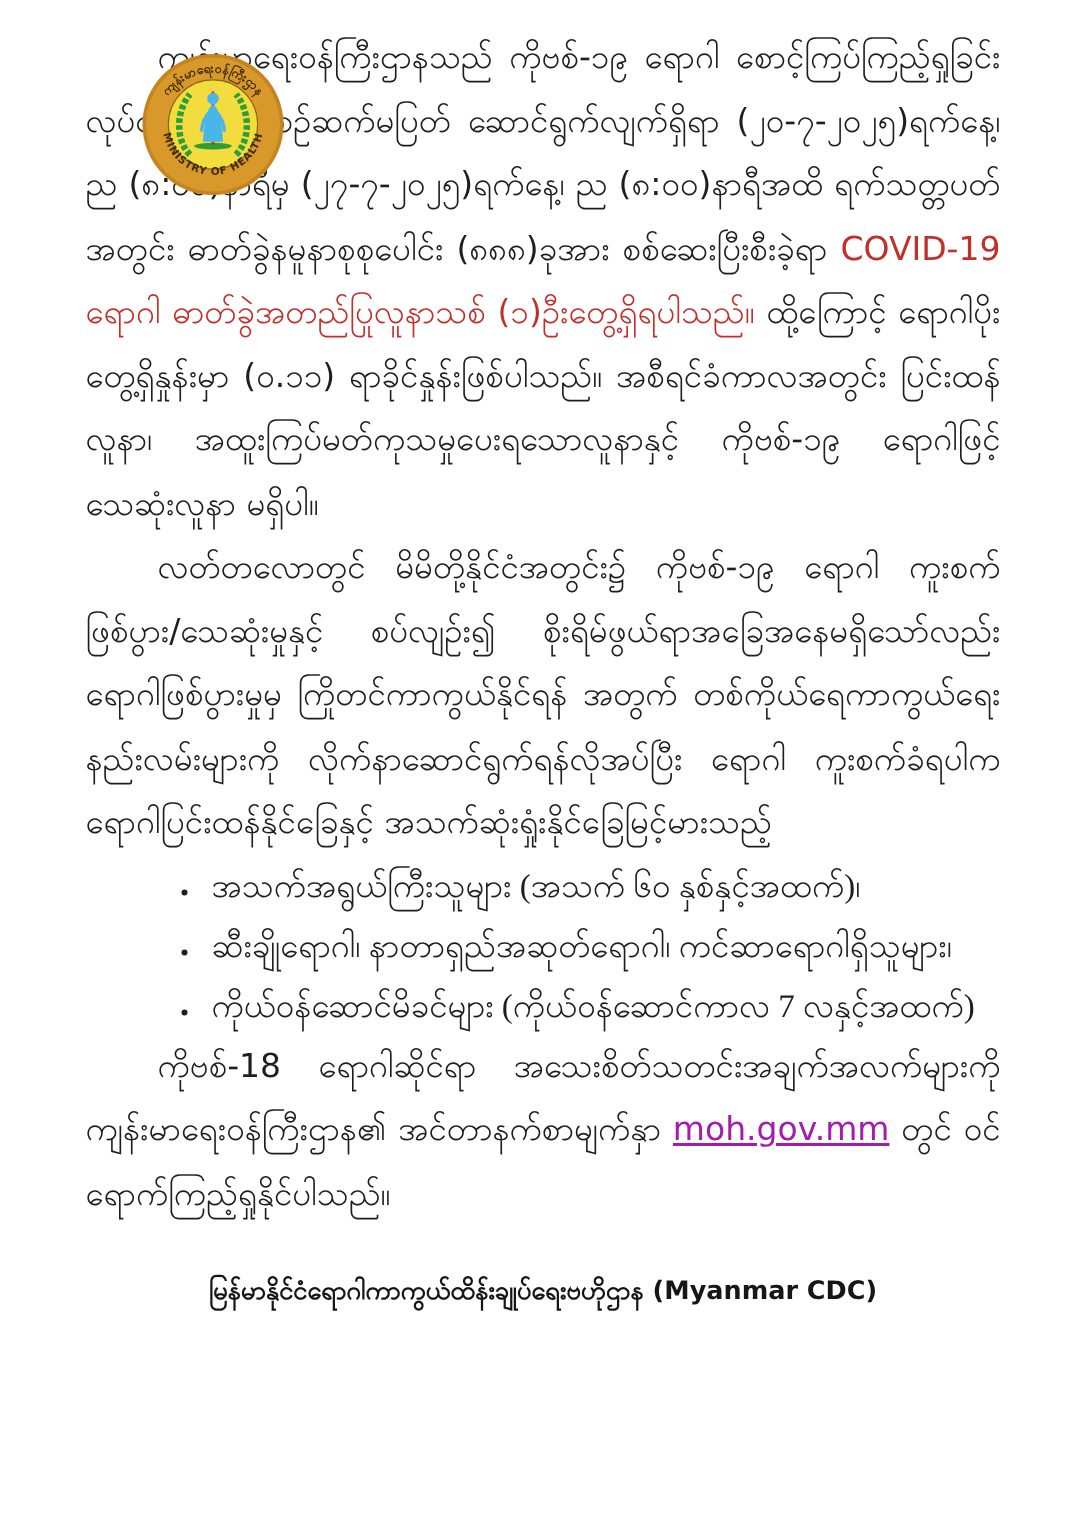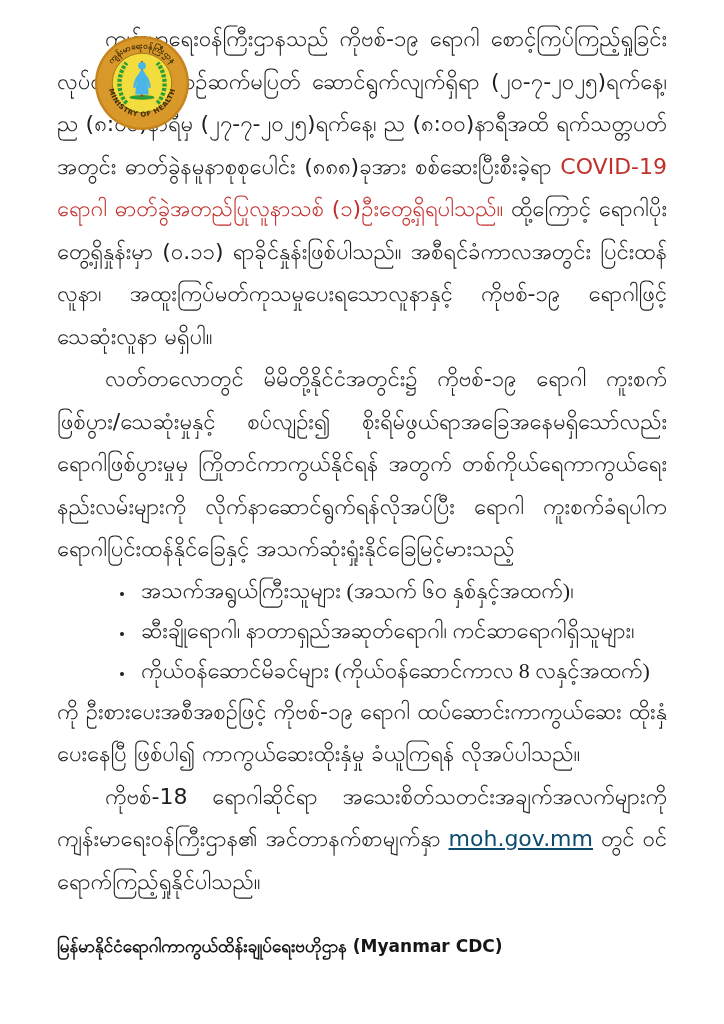--- a/index.html
+++ b/index.html
@@ -30,32 +30,32 @@
   }
   .content {
     margin: 18px 57px 0 57px;
     font-size: 22px;
     line-height: 42.5px;
     text-align: justify;
   }
   .content p { margin: 0; }
   .indent { text-indent: 48px; }
   .red-text { color: #c2302c; }
-  .doc-link { color: #0c4a6e; text-decoration: underline; cursor: pointer; }
+  .doc-link { color: #a21caf; text-decoration: underline; cursor: pointer; }
   ul.bullets {
     margin: 0;
     padding-left: 78px;
     line-height: 40px;
     font-family: Liberation Serif, serif;
   }
   ul.bullets li { padding-left: 6px; }
   ul.bullets li::marker { color: #1e1e1e; font-size: 14px; }
   .footer-block {
     margin: 22px 57px 0 57px;
-    text-align: left;
+    text-align: center;
     font-weight: bold;
     font-size: 17px;
     line-height: 43px;
     color: #161616;
   }
 </style>
 </head>
 <body>
 
 <div class="page">
@@ -90,24 +90,23 @@
 
 
   <div class="content">
     <p class="indent"><span>ကျန်းမာရေးဝန်ကြီးဌာနသည် ကိုဗစ်-၁၉ ရောဂါ စောင့်ကြပ်ကြည့်ရှုခြင်းလုပ်ငန်းများကို စဉ်ဆက်မပြတ် ဆောင်ရွက်လျက်ရှိရာ (၂၀-၇-၂၀၂၅)ရက်နေ့၊ ည (၈:၀၀)နာရီမှ (၂၇-၇-၂၀၂၅)ရက်နေ့၊ ည (၈:၀၀)နာရီအထိ ရက်သတ္တပတ်အတွင်း ဓာတ်ခွဲနမူနာစုစုပေါင်း (၈၈၈)ခုအား စစ်ဆေးပြီးစီးခဲ့ရာ </span><span class="red-text">COVID-19 ရောဂါ ဓာတ်ခွဲအတည်ပြုလူနာသစ် (၁)ဦးတွေ့ရှိရပါသည်။</span><span> ထို့ကြောင့် ရောဂါပိုးတွေ့ရှိနှုန်းမှာ (၀.၁၁) ရာခိုင်နှုန်းဖြစ်ပါသည်။ အစီရင်ခံကာလအတွင်း ပြင်းထန်လူနာ၊ အထူးကြပ်မတ်ကုသမှုပေးရသောလူနာနှင့် ကိုဗစ်-၁၉ ရောဂါဖြင့် သေဆုံးလူနာ မရှိပါ။</span></p>
 
     <p class="indent">လတ်တလောတွင် မိမိတို့နိုင်ငံအတွင်း၌ ကိုဗစ်-၁၉ ရောဂါ ကူးစက်ဖြစ်ပွား/သေဆုံးမှုနှင့် စပ်လျဉ်း၍ စိုးရိမ်ဖွယ်ရာအခြေအနေမရှိသော်လည်း ရောဂါဖြစ်ပွားမှုမှ ကြိုတင်ကာကွယ်နိုင်ရန် အတွက် တစ်ကိုယ်ရေကာကွယ်ရေးနည်းလမ်းများကို လိုက်နာဆောင်ရွက်ရန်လိုအပ်ပြီး ရောဂါ ကူးစက်ခံရပါက ရောဂါပြင်းထန်နိုင်ခြေနှင့် အသက်ဆုံးရှုံးနိုင်ခြေမြင့်မားသည့်</p>
 
     <ul class="bullets">
       <li>အသက်အရွယ်ကြီးသူများ (အသက် ၆၀ နှစ်နှင့်အထက်)၊</li>
       <li>ဆီးချိုရောဂါ၊ နာတာရှည်အဆုတ်ရောဂါ၊ ကင်ဆာရောဂါရှိသူများ၊</li>
-      <li>ကိုယ်ဝန်ဆောင်မိခင်များ (ကိုယ်ဝန်ဆောင်ကာလ 8 လနှင့်အထက်)</li>
+      <li>ကိုယ်ဝန်ဆောင်မိခင်များ (ကိုယ်ဝန်ဆောင်ကာလ 7 လနှင့်အထက်)</li>
     </ul>
 
-    <p>ကို ဦးစားပေးအစီအစဉ်ဖြင့် ကိုဗစ်-၁၉ ရောဂါ ထပ်ဆောင်းကာကွယ်ဆေး ထိုးနှံပေးနေပြီ ဖြစ်ပါ၍ ကာကွယ်ဆေးထိုးနှံမှု ခံယူကြရန် လိုအပ်ပါသည်။</p>
 
     <p class="indent"><span>ကိုဗစ်-18 ရောဂါဆိုင်ရာ အသေးစိတ်သတင်းအချက်အလက်များကို ကျန်းမာရေးဝန်ကြီးဌာန၏ အင်တာနက်စာမျက်နှာ </span><a class="doc-link">moh.gov.mm</a><span> တွင် ဝင်ရောက်ကြည့်ရှုနိုင်ပါသည်။</span></p>
   </div>
 
   <div class="footer-block">
     <div>မြန်မာနိုင်ငံရောဂါကာကွယ်ထိန်းချုပ်ရေးဗဟိုဌာန (Myanmar CDC)</div>
   </div>
 
 </div>
 

